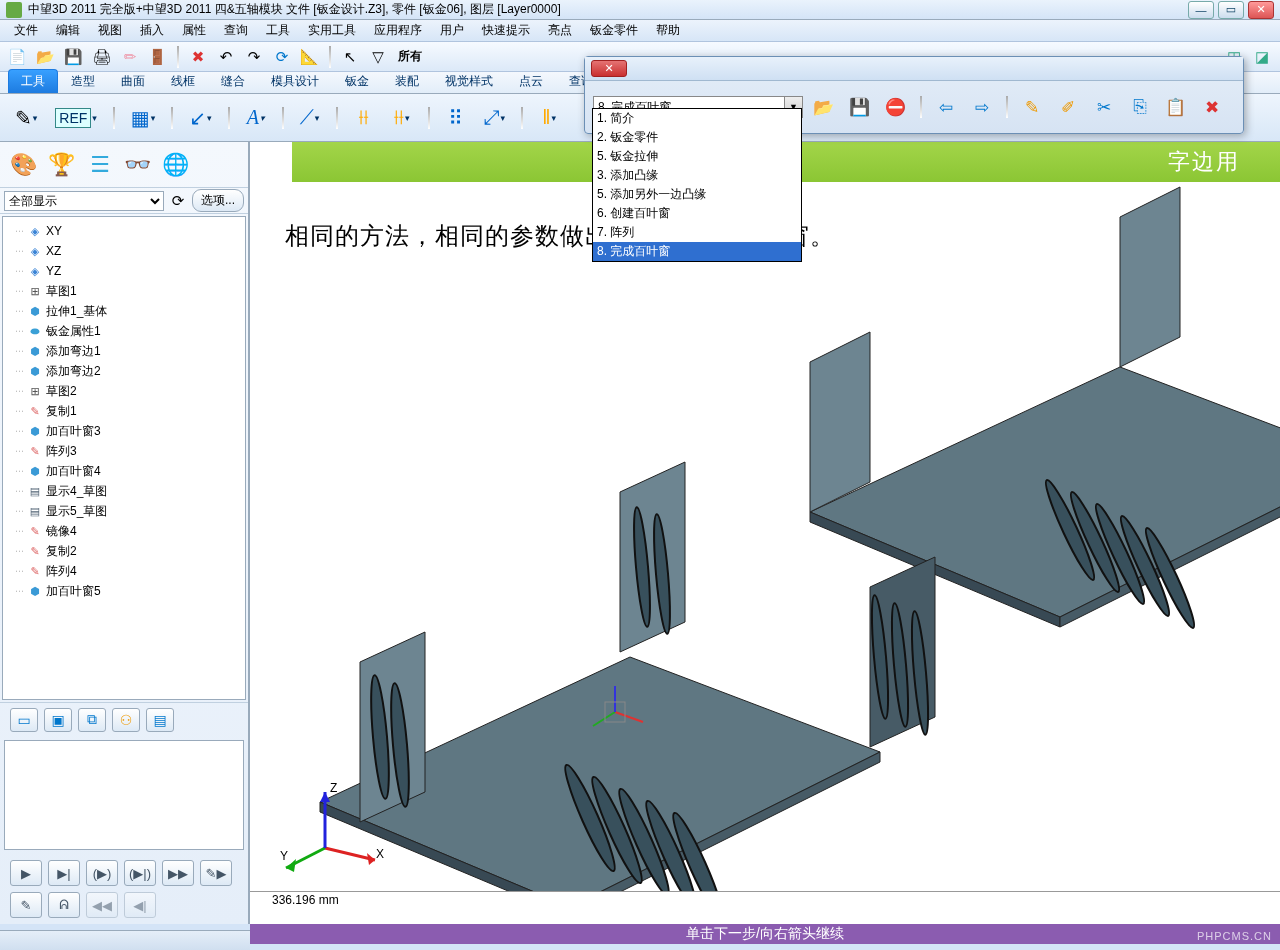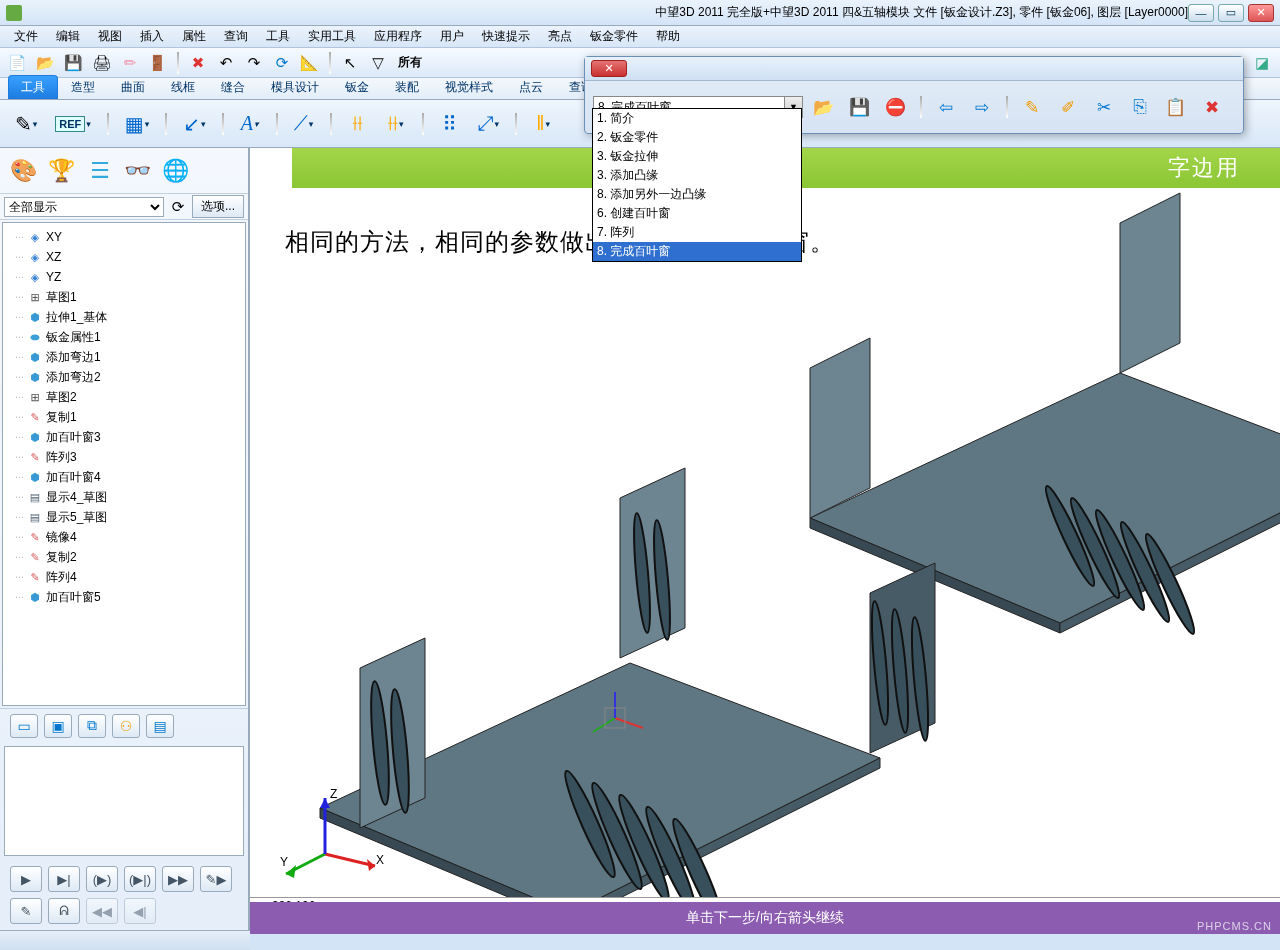--- a/index.html
+++ b/index.html
@@ -1,19 +1,19 @@
 <!DOCTYPE html>
 <html><head>
 <meta charset="utf-8">
 <style>
 * { margin:0; padding:0; box-sizing:border-box; font-family:"Microsoft YaHei","SimSun",Arial,sans-serif; }
 body { width:1280px; height:950px; background:#d4e4f7; overflow:hidden; font-size:12px; position:relative; }
 
 
-.titlebar { height:26px; background:linear-gradient(#eaf3fc,#d4e4f7); display:flex; align-items:center; padding:0 6px; border-bottom:1px solid #9ab;text-align:right; }
+.titlebar { height:20px; background:linear-gradient(#eaf3fc,#d4e4f7); display:flex; align-items:center; padding:0 6px; border-bottom:1px solid #9ab; }
 .titlebar .appicon { width:16px; height:16px; background:#6a4; border-radius:2px; margin-right:6px; }
 .titlebar .title { flex:1; color:#000; font-size:12px; }
 .winbtns { display:flex; gap:4px; }
 .winbtn { width:26px; height:18px; background:linear-gradient(#fff,#cde); border:1px solid #7aa; border-radius:3px; display:flex; align-items:center; justify-content:center; font-size:11px; color:#146; cursor:pointer; }
 .winbtn.close{ background:linear-gradient(#f99,#d55); color:#fff; border-color:#a33; }
 
 
 .menubar { height:22px; background:linear-gradient(#ecf3fc,#d7e6f7); display:flex; align-items:center; padding:0 6px; gap:2px; border-bottom:1px solid #b0c4de; }
 .menubar span { padding:4px 8px; cursor:pointer; color:#000; }
 
@@ -25,32 +25,32 @@
 
 
 .ribtabs { height:22px; background:linear-gradient(#f4f8fd,#e2edf9); display:flex; align-items:flex-end; padding-left:8px; gap:0; border-bottom:1px solid #9ab; }
 .ribtab { padding:3px 12px; font-size:12px; color:#036; cursor:pointer; border:1px solid transparent; border-bottom:none; }
 .ribtab.active { background:linear-gradient(#38a0ff,#1d7be0); color:#fff; border-color:#1d7be0; border-radius:4px 4px 0 0; }
 
 
 .ribbon { height:48px; background:linear-gradient(#eef5fd,#d8e7f7); display:flex; align-items:center; padding:0 10px; gap:8px; border-bottom:1px solid #9ab; }
 .ribbtn { min-width:30px; height:36px; display:flex; align-items:center; justify-content:center; font-size:20px; cursor:pointer; border:1px solid transparent; border-radius:3px; padding:0 4px; }
 .ribdd { font-size:9px; color:#036; margin-left:1px; }
-.refbox { font-size:11px; border:1px solid #388; padding:1px 3px; background:#dff; color:#036;font-weight:bold; }
+.refbox { font-size:14px; border:1px solid #388; padding:1px 3px; background:#dff; color:#036; }
 
 
 .body { display:flex; height:calc(100% - 26px - 22px - 30px - 22px - 48px - 20px); }
 
 
 .leftpanel { width:250px; background:linear-gradient(#f4f8fd,#e5eef9); border-right:2px solid #9ab; display:flex; flex-direction:column; }
 .viewicons { height:46px; display:flex; align-items:center; padding:4px 8px; gap:6px; border-bottom:1px solid #c0d0e0; }
 .vicon { width:32px; height:32px; font-size:22px; display:flex; align-items:center; justify-content:center; cursor:pointer; }
 .dispbar { height:26px; display:flex; align-items:center; padding:2px 4px; gap:4px; border-bottom:1px solid #c0d0e0; }
 .dispbar select { flex:1; height:20px; font-size:12px; background:#fff; border:1px solid #9ab; }
-.dispbar .optbtn { padding:2px 8px; border:1px solid #9ab; background:linear-gradient(#fff,#dde9f5); cursor:pointer; border-radius:0; }
+.dispbar .optbtn { padding:2px 8px; border:1px solid #9ab; background:linear-gradient(#fff,#dde9f5); cursor:pointer; border-radius:9px; }
 
 .tree { flex:1; overflow-y:auto; background:#fff; border:1px solid #9ab; margin:2px; padding:4px 2px; }
 .node { display:flex; align-items:center; height:20px; padding-left:10px; gap:4px; cursor:pointer; font-size:12px; color:#000; }
 .nicon { width:14px; height:14px; display:inline-flex; align-items:center; justify-content:center; font-size:11px; }
 .ic-plane { color:#3a84d6; }
 .ic-sketch { color:#555; }
 .ic-feat { color:#3a9ad6; }
 .ic-sm { color:#3aa0d6; }
 .ic-copy { color:#d66; }
 .ic-disp { color:#567; }
@@ -63,21 +63,21 @@
 
 
 .viewport { flex:1; background:#fff; position:relative; overflow:hidden; }
 .bannerstrip { height:40px; background:linear-gradient(#a3d549,#8bc634); display:flex; align-items:center; justify-content:flex-end; color:#fff; font-size:22px; padding-right:40px; letter-spacing:2px;margin-left:42px; }
 .maintext { position:absolute; top:78px; left:35px; font-size:24px; color:#000; letter-spacing:1px; }
 .model-svg { position:absolute; top:0; left:0; }
 .coord3d { position:absolute; left:30px; bottom:44px; }
 .scalebar { position:absolute; left:0; bottom:0; height:33px; background:#fff; padding:1px 22px; font-size:12px; color:#000; border-top:1px solid #999; width:100%; }
 
 
-.purplebar { position:absolute; bottom:16px; left:250px; right:0; height:32px; background:#8b5cb0; color:#fff; display:flex; align-items:center; justify-content:center; font-size:14px; }
+.purplebar { position:absolute; bottom:6px; left:250px; right:0; height:20px; background:#8b5cb0; color:#fff; display:flex; align-items:center; justify-content:center; font-size:14px; }
 .watermark { position:absolute; right:8px; bottom:2px; color:rgba(255,255,255,.7); font-size:11px; letter-spacing:1px; }
 
 
 .floatwin { position:absolute; top:56px; left:584px; width:660px; background:linear-gradient(#e5eef8,#d6e3f3); border:1px solid #6b8fb5; border-radius:4px; box-shadow:2px 2px 8px rgba(0,0,0,.3); }
 .floatwin .fwtitle { height:24px; background:linear-gradient(#e8f1fb,#cfe0f3); display:flex; align-items:center; padding:0 6px; border-bottom:1px solid #a0b8d0; font-size:12px; }
 .floatwin .fwtitle span { flex:1; }
 .fwclose { width:36px; height:17px; background:linear-gradient(#e57373,#c93030); color:#fff; display:flex; align-items:center; justify-content:center; border-radius:3px; cursor:pointer; border:1px solid #a02020; font-size:11px; }
 .fwbody { height:52px; display:flex; align-items:center; padding:6px 8px; gap:6px; }
 .fwdrop { width:210px; height:22px; border:1px solid #888; background:#fff; position:relative; display:flex; align-items:center; font-size:12px; padding-left:4px; cursor:pointer; }
 .fwdrop .dd { position:absolute; right:0; top:0; width:18px; height:100%; background:linear-gradient(#eee,#ccc); border-left:1px solid #888; display:flex; align-items:center; justify-content:center; font-size:9px; }
@@ -414,23 +414,23 @@
     <div class="fwbtn" style="color:#07c">✂</div>
     <div class="fwbtn" style="color:#07c">⎘</div>
     <div class="fwbtn" style="color:#c90">📋</div>
     <div class="fwbtn" style="color:#d33">✖</div>
   </div>
 </div>
 
 <div class="ddlist" id="ddlist">
     <div class="dditem">1.  简介</div>
     <div class="dditem">2.  钣金零件</div>
-    <div class="dditem">3.  钣金拉伸</div>
+    <div class="dditem">5.  钣金拉伸</div>
     <div class="dditem">3.  添加凸缘</div>
-    <div class="dditem">8.  添加另外一边凸缘</div>
+    <div class="dditem">5.  添加另外一边凸缘</div>
     <div class="dditem">6.  创建百叶窗</div>
     <div class="dditem">7.  阵列</div>
     <div class="dditem sel">8.  完成百叶窗</div>
   </div>
 
 <div class="purplebar">
   <span>单击下一步/向右箭头继续</span>
   <span class="watermark">PHPCMS.CN</span>
 </div>
 

